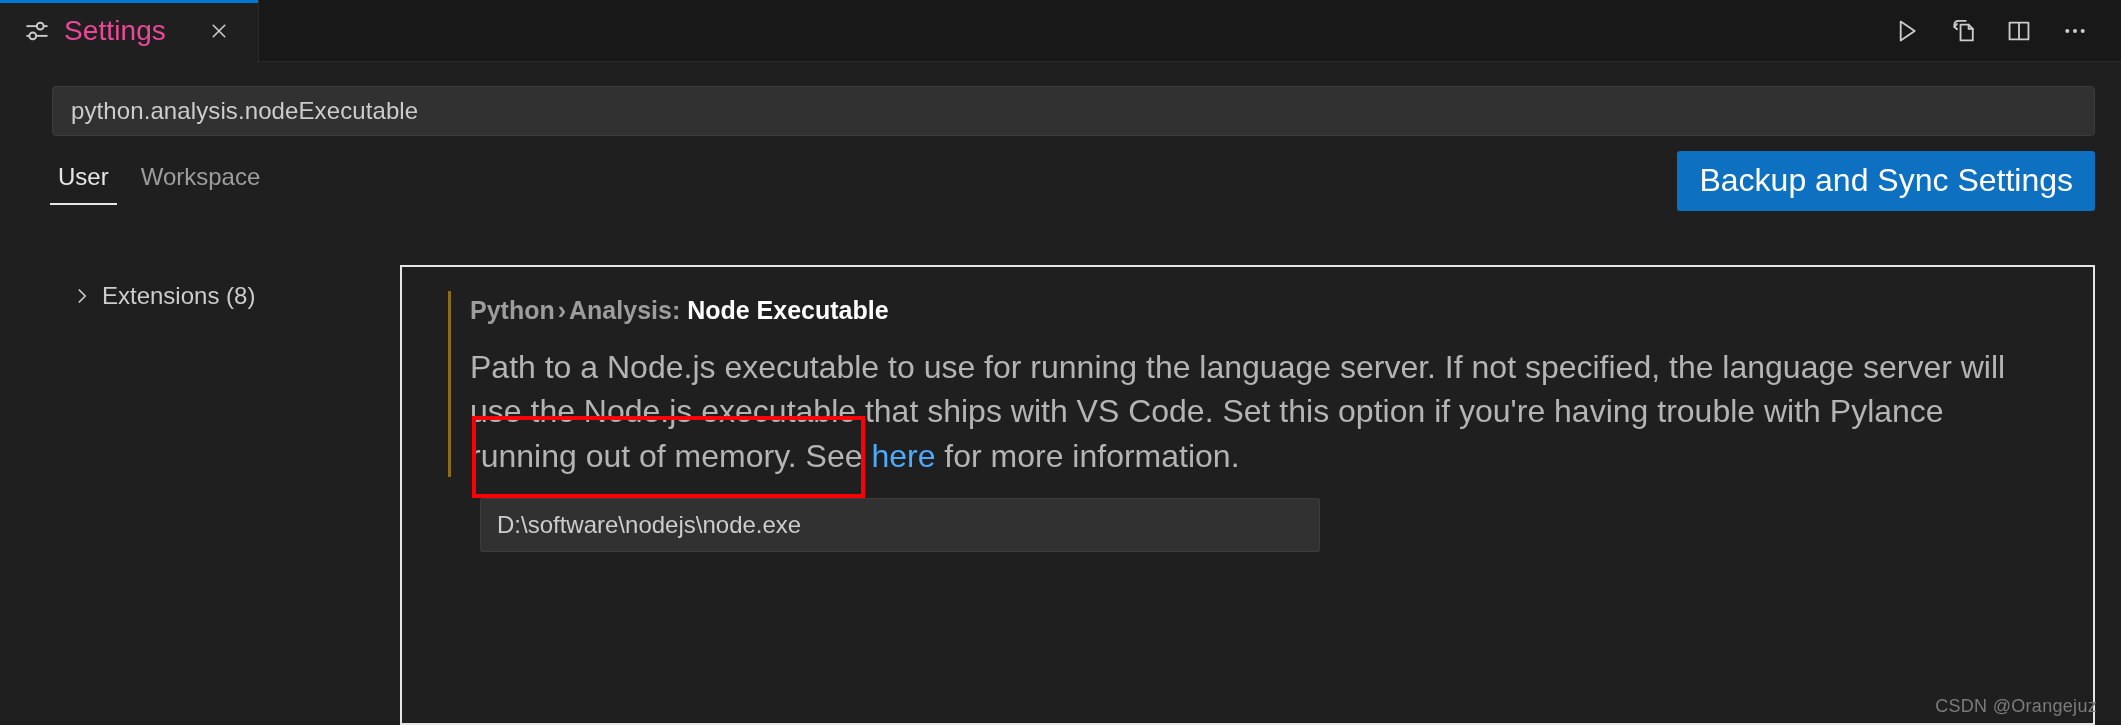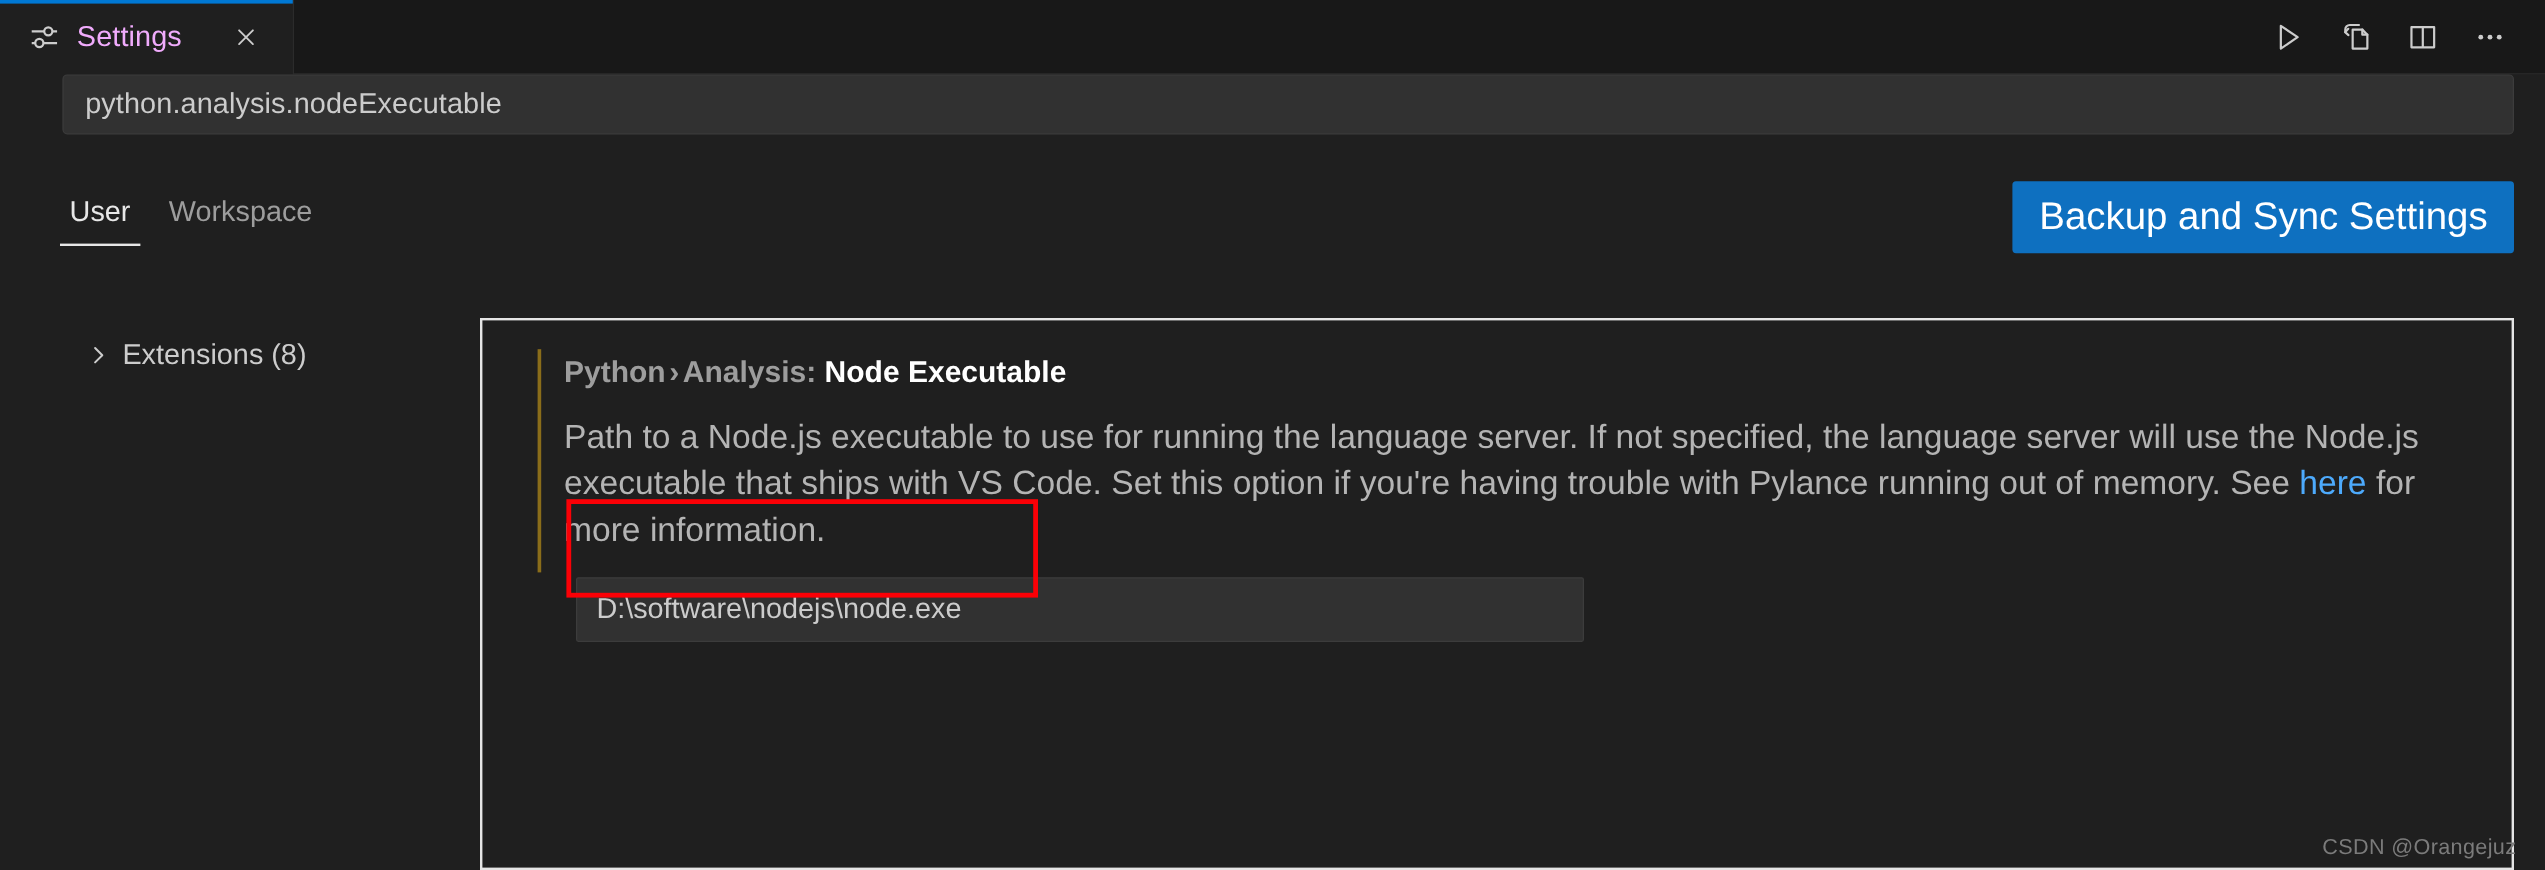--- a/index.html
+++ b/index.html
@@ -56,22 +56,22 @@
     background: #0078d4;
   }
 
   .tab-icon {
     width: 26px; height: 26px;
     flex: none;
     display: block;
   }
 
   .tab-label {
-    font-size: 24px;
-    color: #f0abfc;
+    font-size: 28px;
+    color: #ec4899;
     letter-spacing: .1px;
     white-space: nowrap;
   }
 
   .tab-close {
     width: 34px; height: 34px;
     margin-left: 22px;
     display: flex; align-items: center; justify-content: center;
     border-radius: 5px;
     cursor: pointer;
@@ -95,21 +95,21 @@
   }
   .tb-btn svg { display: block; }
 
   
   .searchrow {
     position: absolute;
     left: 0; top: 62px;
     width: 2121px;
     height: 74px;
     display: flex;
-    align-items: flex-start;
+    align-items: flex-end;
     padding: 0 26px 0 52px;
   }
 
   .searchbox {
     position: relative;
     flex: 1 1 auto;
     height: 50px;
     background: #313131;
     border: 1px solid #3c3c3c;
     border-radius: 4px;
@@ -269,21 +269,21 @@
     color: #9d9d9d;
     font-weight: bold;
     padding: 0 3px;
   }
   .setting-title .leaf {
     color: #ffffff;
     font-weight: bold;
   }
 
   .setting-desc {
-    font-size: 28px;
+    font-size: 32px;
     line-height: 1.38;
     color: #b4b4b4;
     max-width: 1565px;
     margin-bottom: 20px;
   }
   .setting-desc a {
     color: #4daafc;
     text-decoration: none;
     cursor: pointer;
   }

